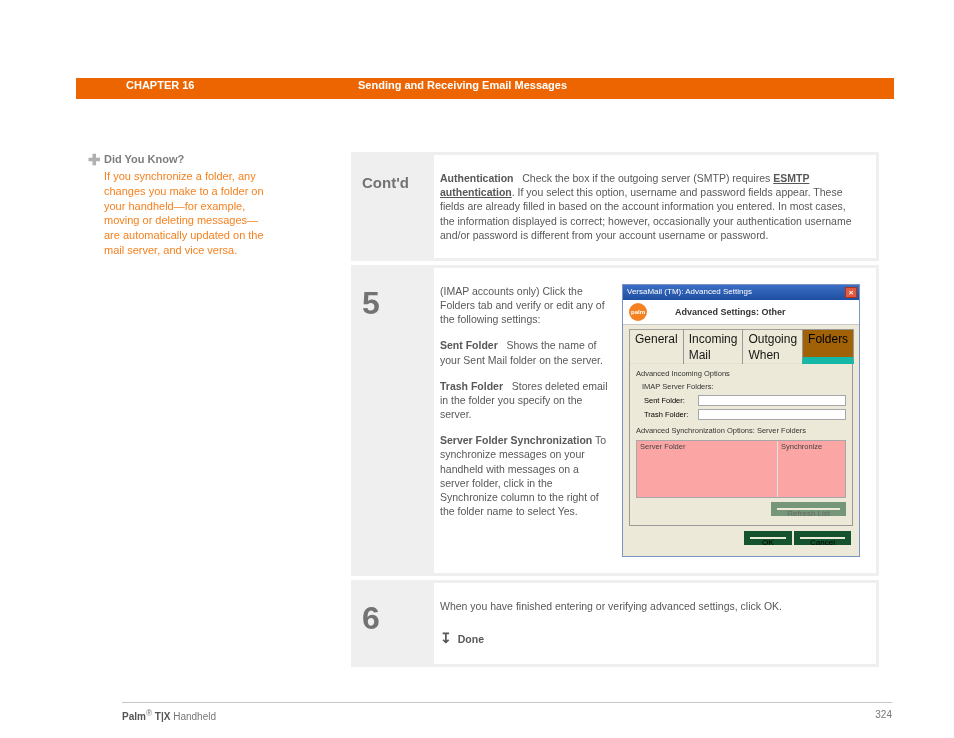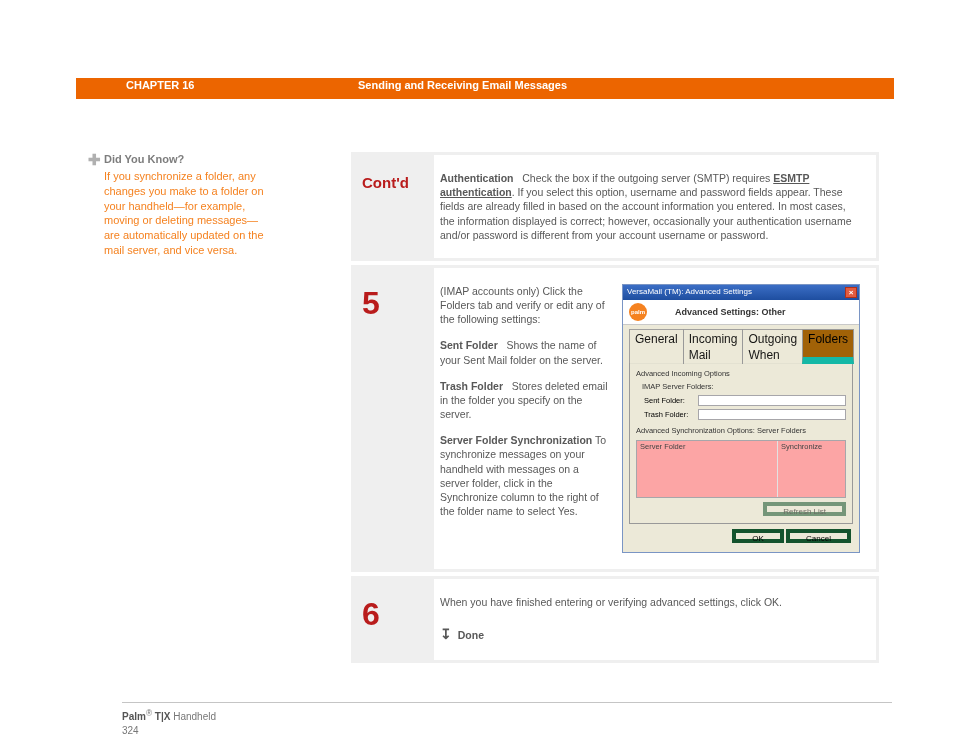--- a/index.html
+++ b/index.html
@@ -116,50 +116,50 @@
   .fieldrow .inp { flex:1; height:11px; background:#fff; border:1px solid #a7a6aa; }
   .listbox {
     height:58px; background:#fca5a5; border:1px solid #a7a6aa;
     margin:2px 0 4px 0;
     display:flex; font-size:7.5px;
   }
   .listbox .lh { flex:1; padding:1px 3px; color:#444;}
   .listbox .rh { width:68px; padding:1px 3px; border-left:1px solid #e2e2e2; color:#444;}
   .btn {
     display:inline-block; min-width:48px; height:14px;
-    border:4px solid #14532d; background:#ece9d8;
+    border:6px solid #14532d; background:#ece9d8;
     font-size:8px; text-align:center; line-height:12px;
-    padding:0 16px;
+    padding:0 10px;
   }
   .dlg-btns { text-align:right; padding:5px 8px 7px 0; }
   .refresh-row { text-align:right; margin-top:2px; }
   .done-icon {
     display:inline-block;
     font-size:14px; font-weight:bold; color:#585858; margin-right:6px;
   }
   .footer-line {
     position:absolute;
     left:122px; top:702px;
     width:770px;
     border-top:1px solid #c5c5c5;
     padding-top:5px;
     display:flex; justify-content:space-between;
-    font-size:10px; color:#777;flex-direction:column;
+    font-size:10px; color:#777;
   }
   .footer-line .pn { font-size:10px; }
   .step-outer {
     background:#efefef;
     margin-bottom:4px;
     padding:3px;
   }
   .step-outer .flex { display:flex; }
   .numcol {
     width:80px; min-width:80px;
     padding:14px 0 0 8px;
-    font-size:32px; font-weight:bold; color:#b91c1c;
+    font-size:32px; font-weight:bold; color:#737373;
   }
   .numcol.contd { font-size:15px; padding-top:18px; }
   .bodycol {
     flex:1; background:#fff; padding:16px 14px 16px 6px;
     font-size:10.5px; color:#585858;
   }
   .done-line { display:flex; align-items:center; font-weight:bold; color:#585858; margin-top:16px;}
 </style>
 </head>
 <body>

